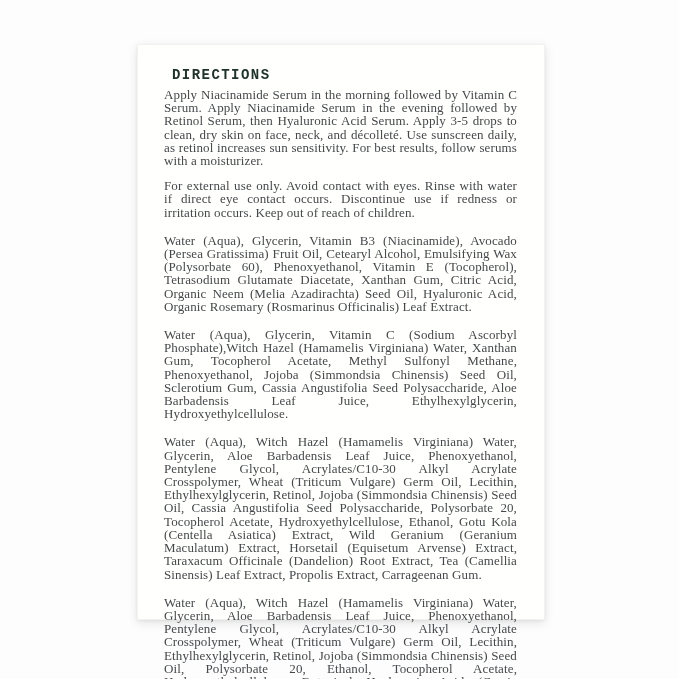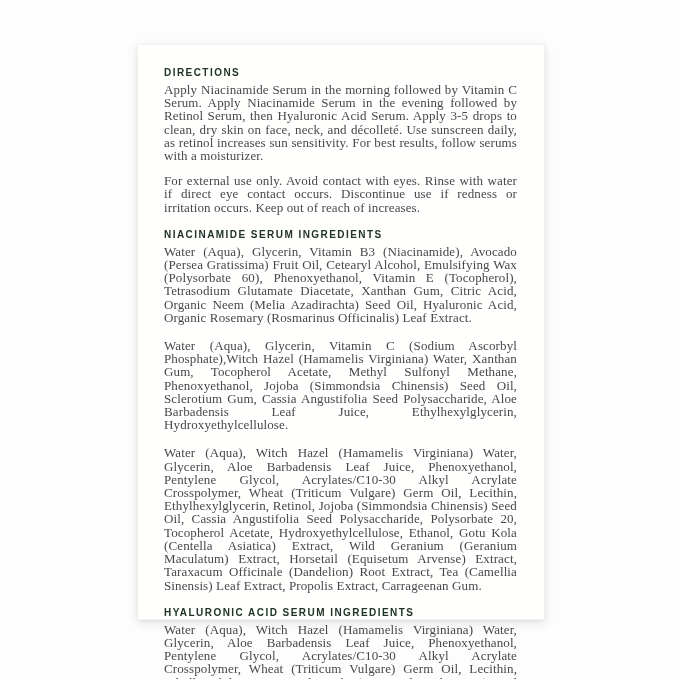--- a/index.html
+++ b/index.html
@@ -24,26 +24,27 @@
     width: 408px;
     height: 576px;
     background: #fffffe;
     border: 1px solid #f2f2ef;
     box-shadow: 0 3px 10px rgba(0,0,0,0.10), 0 1px 3px rgba(0,0,0,0.06);
     padding: 22px 27px 20px 26px;
   }
   .section { margin: 0 0 15px 0; }
   .section:last-child { margin-bottom: 0; }
   .section-heading {
-    font-size: 10px;
+    font-size: 14px;
     font-weight: 700;
     letter-spacing: 1.45px;
     color: #20332a;
-    margin: 0 0 5px 0;
+    margin: 0 0 5px 8px;
     text-transform: uppercase;
+    font-family: Liberation Mono, monospace;
   }
   .body-paragraph {
     font-size: 13px;
     line-height: 13.2px;
     letter-spacing: 0.12px;
     color: #45484a;
     text-align: justify;
     margin: 0 0 12px 0;
     font-family: Liberation Serif, serif;
   }
@@ -51,35 +52,33 @@
 </style>
 </head>
 <body>
 
 <div class="page">
   <div class="label-card">
 
     <div class="section">
       <h2 class="section-heading">DIRECTIONS</h2>
       <p class="body-paragraph">Apply Niacinamide Serum in the morning followed by Vitamin C Serum. Apply Niacinamide Serum in the evening followed by Retinol Serum, then Hyaluronic Acid Serum. Apply 3-5 drops to clean, dry skin on face, neck, and décolleté. Use sunscreen daily, as retinol increases sun sensitivity. For best results, follow serums with a moisturizer.</p>
-      <p class="body-paragraph">For external use only. Avoid contact with eyes. Rinse with water if direct eye contact occurs. Discontinue use if redness or irritation occurs. Keep out of reach of increases.</p>
+      <p class="body-paragraph">For external use only. Avoid contact with eyes. Rinse with water if direct eye contact occurs. Discontinue use if redness or irritation occurs. Keep out of reach of children.</p>
     </div>
 
     <div class="section">
-      <h2 class="section-heading">NIACINAMIDE SERUM INGREDIENTS</h2>
       <p class="body-paragraph">Water (Aqua), Glycerin, Vitamin B3 (Niacinamide), Avocado (Persea Gratissima) Fruit Oil, Cetearyl Alcohol, Emulsifying Wax (Polysorbate 60), Phenoxyethanol, Vitamin E (Tocopherol), Tetrasodium Glutamate Diacetate, Xanthan Gum, Citric Acid, Organic Neem (Melia Azadirachta) Seed Oil, Hyaluronic Acid, Organic Rosemary (Rosmarinus Officinalis) Leaf Extract.</p>
     </div>
 
     <div class="section">
       <p class="body-paragraph">Water (Aqua), Glycerin, Vitamin C (Sodium Ascorbyl Phosphate),Witch Hazel (Hamamelis Virginiana) Water, Xanthan Gum, Tocopherol Acetate, Methyl Sulfonyl Methane, Phenoxyethanol, Jojoba (Simmondsia Chinensis) Seed Oil, Sclerotium Gum, Cassia Angustifolia Seed Polysaccharide, Aloe Barbadensis Leaf Juice, Ethylhexylglycerin, Hydroxyethylcellulose.</p>
     </div>
 
     <div class="section">
       <p class="body-paragraph">Water (Aqua), Witch Hazel (Hamamelis Virginiana) Water, Glycerin, Aloe Barbadensis Leaf Juice, Phenoxyethanol, Pentylene Glycol, Acrylates/C10-30 Alkyl Acrylate Crosspolymer, Wheat (Triticum Vulgare) Germ Oil, Lecithin, Ethylhexylglycerin, Retinol, Jojoba (Simmondsia Chinensis) Seed Oil, Cassia Angustifolia Seed Polysaccharide, Polysorbate 20, Tocopherol Acetate, Hydroxyethylcellulose, Ethanol, Gotu Kola (Centella Asiatica) Extract, Wild Geranium (Geranium Maculatum) Extract, Horsetail (Equisetum Arvense) Extract, Taraxacum Officinale (Dandelion) Root Extract, Tea (Camellia Sinensis) Leaf Extract, Propolis Extract, Carrageenan Gum.</p>
     </div>
 
     <div class="section">
-      <h2 class="section-heading">HYALURONIC ACID SERUM INGREDIENTS</h2>
       <p class="body-paragraph">Water (Aqua), Witch Hazel (Hamamelis Virginiana) Water, Glycerin, Aloe Barbadensis Leaf Juice, Phenoxyethanol, Pentylene Glycol, Acrylates/C10-30 Alkyl Acrylate Crosspolymer, Wheat (Triticum Vulgare) Germ Oil, Lecithin, Ethylhexylglycerin, Retinol, Jojoba (Simmondsia Chinensis) Seed Oil, Polysorbate 20, Ethanol, Tocopherol Acetate, Hydroxyethylcellulose, Botanical Hyaluronic Acid (Cassia Angustifolia Seed Polysaccharide), Gotu Kola (Centella Asiatica) Extract, Wild Geranium (Geranium Maculatum) Extract, Horsetail (Equisetum Arvense) Extract, Dandelion (Taraxacum Officinale) Root Extract, Tea (Camellia Sinensis) Leaf Extract, Propolis Extract, Carrageenan Gum.</p>
     </div>
 
   </div>
 </div>
 
 </body></html>

